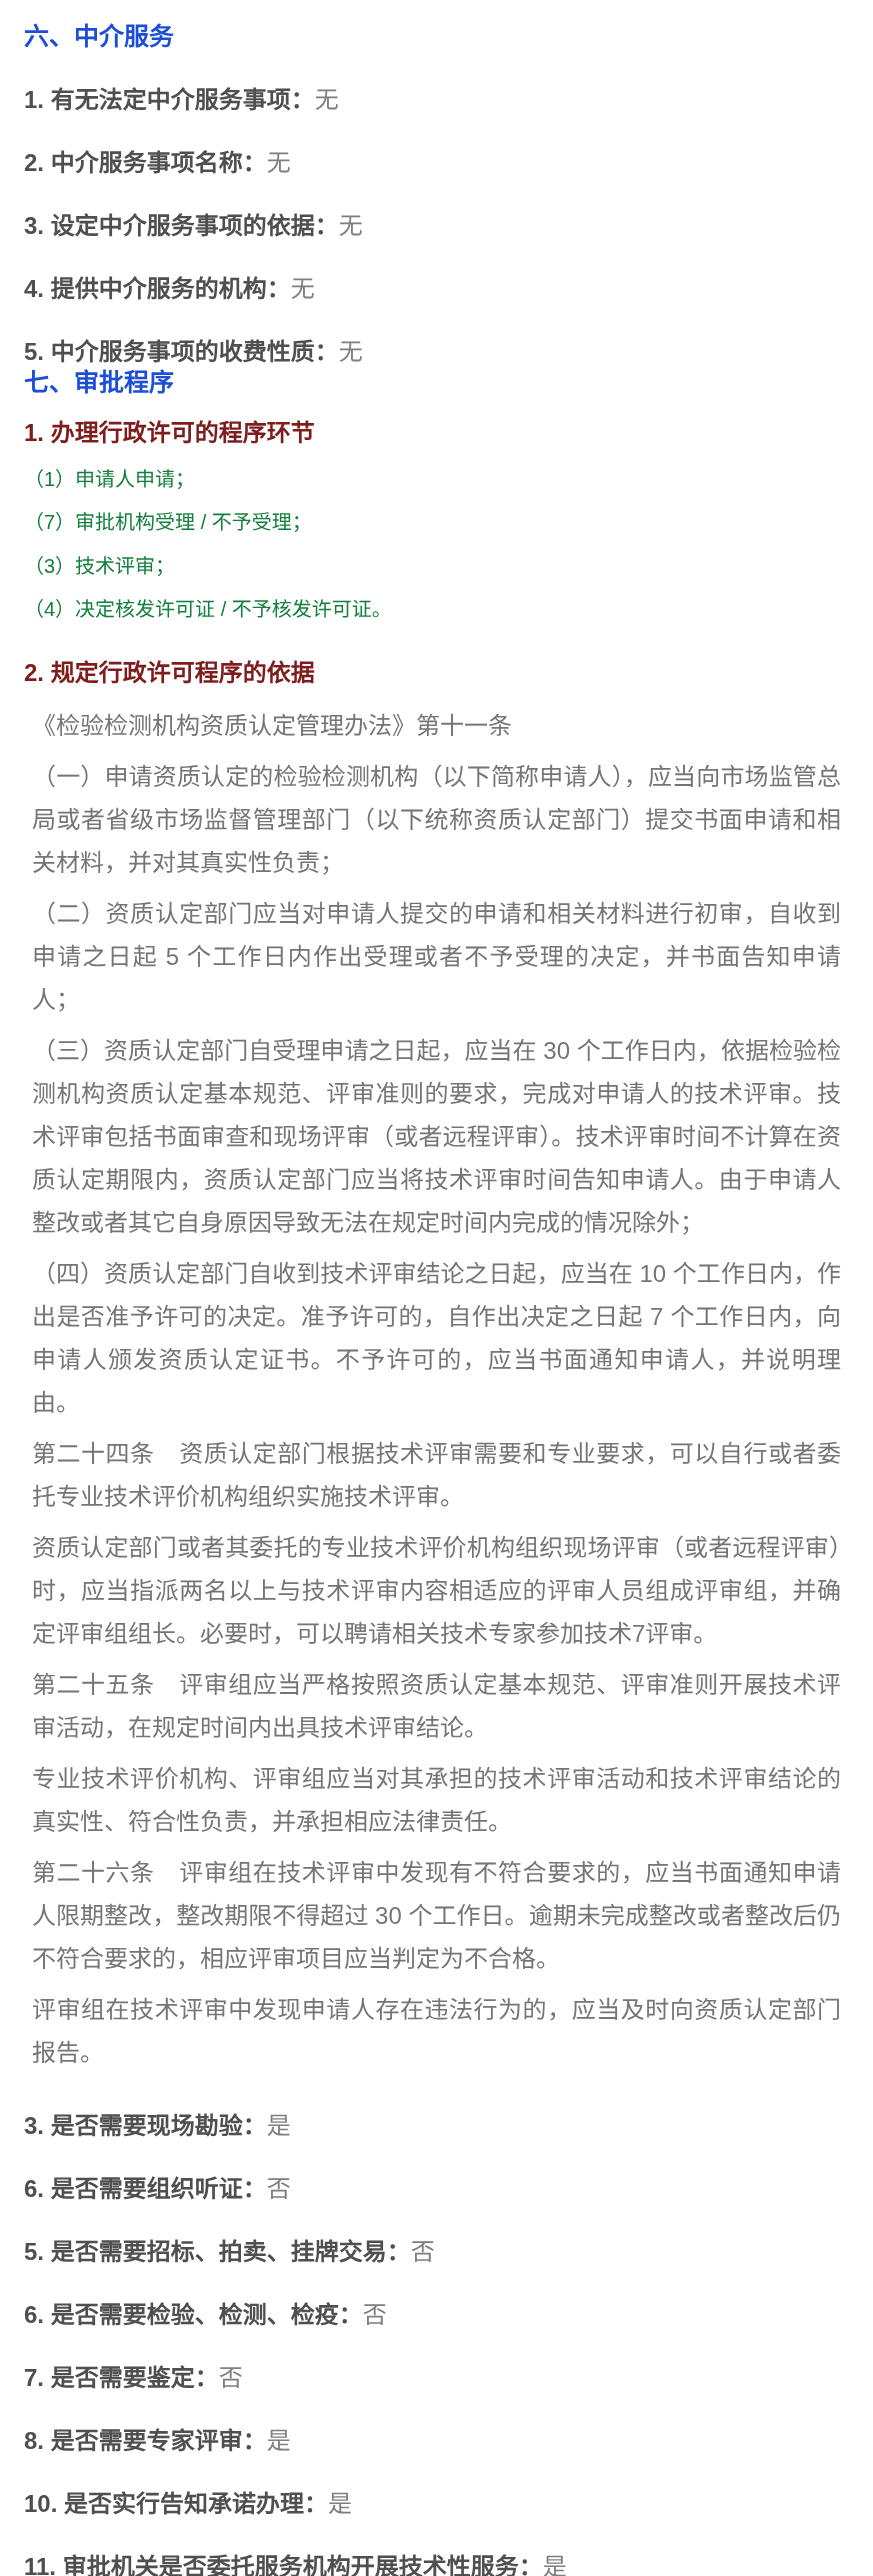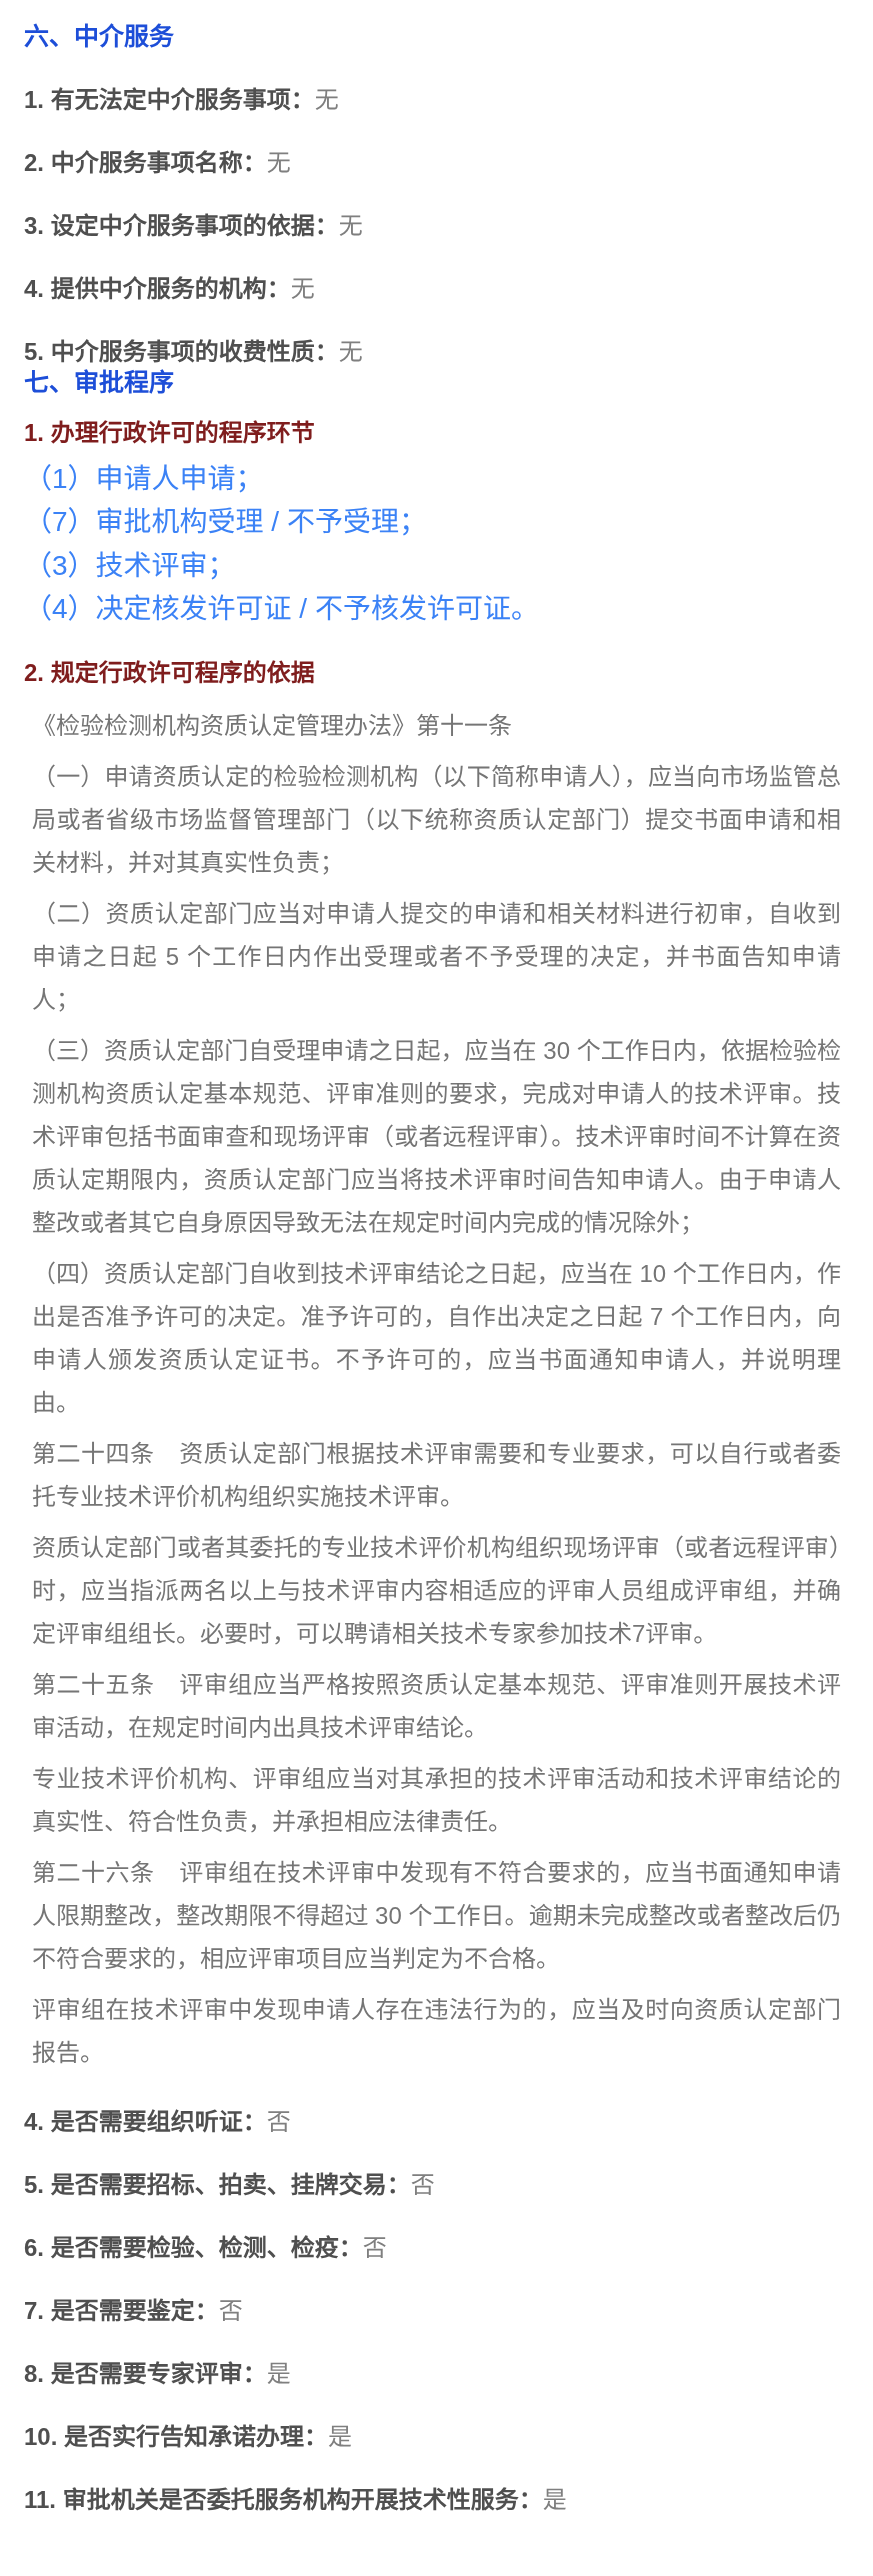--- a/index.html
+++ b/index.html
@@ -42,22 +42,22 @@
     font-size: 24px;
     font-weight: 700;
     color: #7f1d1d;
     line-height: 31px;
     margin-top: 18.6px;
   }
   .sub-heading.gap-large {
     margin-top: 36px;
   }
   .step-line {
-    font-size: 28px;
-    color: #3b82f6;
+    font-size: 20px;
+    color: #15803d;
     line-height: 24px;
     margin-top: 19.4px;
   }
   .para-block {
     margin-top: 16px;
   }
   .para {
     margin: 8px;
     font-size: 24px;
     color: #757575;
@@ -106,22 +106,25 @@
     <p class="para">（三）资质认定部门自受理申请之日起，应当在 30 个工作日内，依据检验检测机构资质认定基本规范、评审准则的要求，完成对申请人的技术评审。技术评审包括书面审查和现场评审（或者远程评审）。技术评审时间不计算在资质认定期限内，资质认定部门应当将技术评审时间告知申请人。由于申请人整改或者其它自身原因导致无法在规定时间内完成的情况除外；</p>
     <p class="para">（四）资质认定部门自收到技术评审结论之日起，应当在 10 个工作日内，作出是否准予许可的决定。准予许可的，自作出决定之日起 7 个工作日内，向申请人颁发资质认定证书。不予许可的，应当书面通知申请人，并说明理由。</p>
     <p class="para">第二十四条　资质认定部门根据技术评审需要和专业要求，可以自行或者委托专业技术评价机构组织实施技术评审。</p>
     <p class="para">资质认定部门或者其委托的专业技术评价机构组织现场评审（或者远程评审）时，应当指派两名以上与技术评审内容相适应的评审人员组成评审组，并确定评审组组长。必要时，可以聘请相关技术专家参加技术7评审。</p>
     <p class="para">第二十五条　评审组应当严格按照资质认定基本规范、评审准则开展技术评审活动，在规定时间内出具技术评审结论。</p>
     <p class="para">专业技术评价机构、评审组应当对其承担的技术评审活动和技术评审结论的真实性、符合性负责，并承担相应法律责任。</p>
     <p class="para">第二十六条　评审组在技术评审中发现有不符合要求的，应当书面通知申请人限期整改，整改期限不得超过 30 个工作日。逾期未完成整改或者整改后仍不符合要求的，相应评审项目应当判定为不合格。</p>
     <p class="para">评审组在技术评审中发现申请人存在违法行为的，应当及时向资质认定部门报告。</p>
   </div>
 
+  <div class="kv-row first-gap">
+    <span class="kv-label">3. 是否需要现场勘验：</span><span class="kv-value">是</span>
+  </div>
   <div class="kv-row">
-    <span class="kv-label">4. 是否需要组织听证：</span><span class="kv-value">否</span>
+    <span class="kv-label">6. 是否需要组织听证：</span><span class="kv-value">否</span>
   </div>
   <div class="kv-row">
     <span class="kv-label">5. 是否需要招标、拍卖、挂牌交易：</span><span class="kv-value">否</span>
   </div>
   <div class="kv-row">
     <span class="kv-label">6. 是否需要检验、检测、检疫：</span><span class="kv-value">否</span>
   </div>
   <div class="kv-row">
     <span class="kv-label">7. 是否需要鉴定：</span><span class="kv-value">否</span>
   </div>

